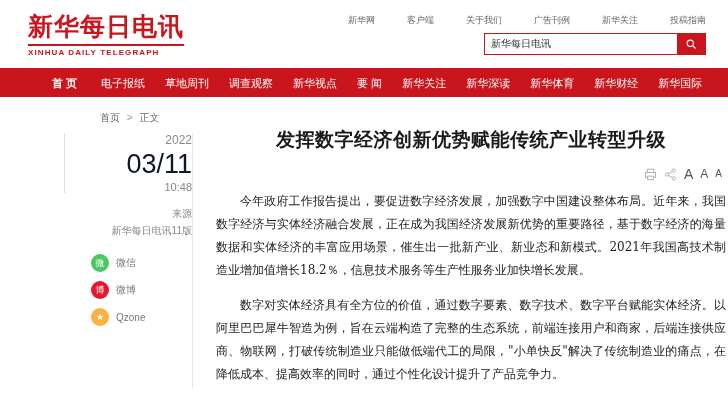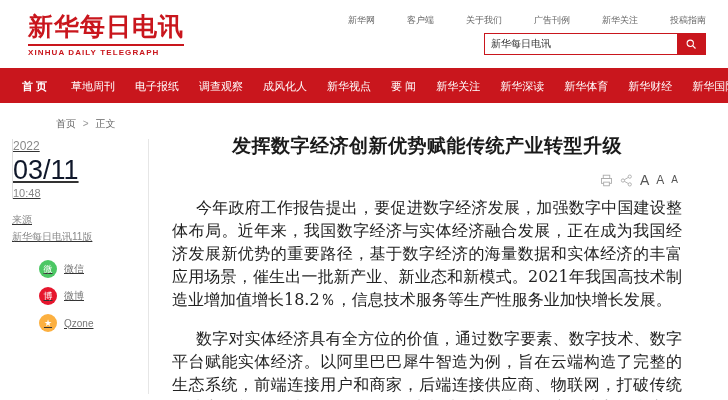--- a/index.html
+++ b/index.html
@@ -100,60 +100,60 @@
     height: 20px;
     background: #c9161d;
     display: flex;
     align-items: center;
     justify-content: center;
     cursor: pointer;
   }
 
   
   .nav {
-    height: 35px;
+    height: 29px;
     background: #c9161d;
     display: flex;
     align-items: center;
-    padding-left: 22px;
+    padding-left: 52px;
     gap: 0px;
   }
   .nav-item {
     color: #fff;
     font-size: 11px;
     padding: 0 10px;
     white-space: nowrap;
     cursor: pointer;
     line-height: 26px;
   }
   .nav-item.first { font-weight: bold; padding-left: 0; padding-right: 14px;}
 
   
   .content {
     position: relative;
     height: 262px;
+    margin-left: 44px;
   }
   .breadcrumb {
     position: absolute;
     left: 56px;
     top: 14px;
     font-size: 10px;
     color: #666;
   }
   .breadcrumb .sep { margin: 0 4px; color:#999; }
   .breadcrumb a { color: #666; text-decoration: none; }
 
   
   .leftcol {
     position: absolute;
-    left: 12px;
+    left: 20px;
     top: 36px;
     width: 128px;
-    text-align: left;
-    text-decoration: underline;
+    text-align: right;
   }
   .date-card {
     border-left: 1px solid #ddd;
     padding-left: 0;
   }
   .date-year {
     font-size: 12px;
     color: #888;
     margin-bottom: 2px;
   }
@@ -250,21 +250,21 @@
     color: #555;
     cursor: pointer;
     line-height: 1;
   }
   .font-a.big { font-size: 14px; }
   .font-a.mid { font-size: 12px; }
   .font-a.sml { font-size: 10px; }
 
   .para {
     font-family: "DejaVu Serif", serif;
-    font-size: 16px;
+    font-size: 12px;
     line-height: 23px;
     color: #222;
     text-indent: 24px;
     margin-top: 9px;
     text-align: justify;
   }
 </style>
 </head>
 <body>
 
@@ -292,24 +292,23 @@
         <svg width="12" height="12" viewBox="0 0 16 16">
           <circle cx="7" cy="7" r="4.2" stroke="#fff" stroke-width="1.4" fill="none"></circle>
           <line x1="10.2" y1="10.2" x2="14" y2="14" stroke="#fff" stroke-width="1.6"></line>
         </svg>
       </div>
     </div>
   </div>
 
   <div class="nav">
     <div class="nav-item first">首 页</div>
+    <div class="nav-item">电子报纸</div>
     <div class="nav-item">草地周刊</div>
-    <div class="nav-item">电子报纸</div>
     <div class="nav-item">调查观察</div>
-    <div class="nav-item">成风化人</div>
     <div class="nav-item">新华视点</div>
     <div class="nav-item">要 闻</div>
     <div class="nav-item">新华关注</div>
     <div class="nav-item">新华深读</div>
     <div class="nav-item">新华体育</div>
     <div class="nav-item">新华财经</div>
     <div class="nav-item">新华国际</div>
 
   </div>
 

